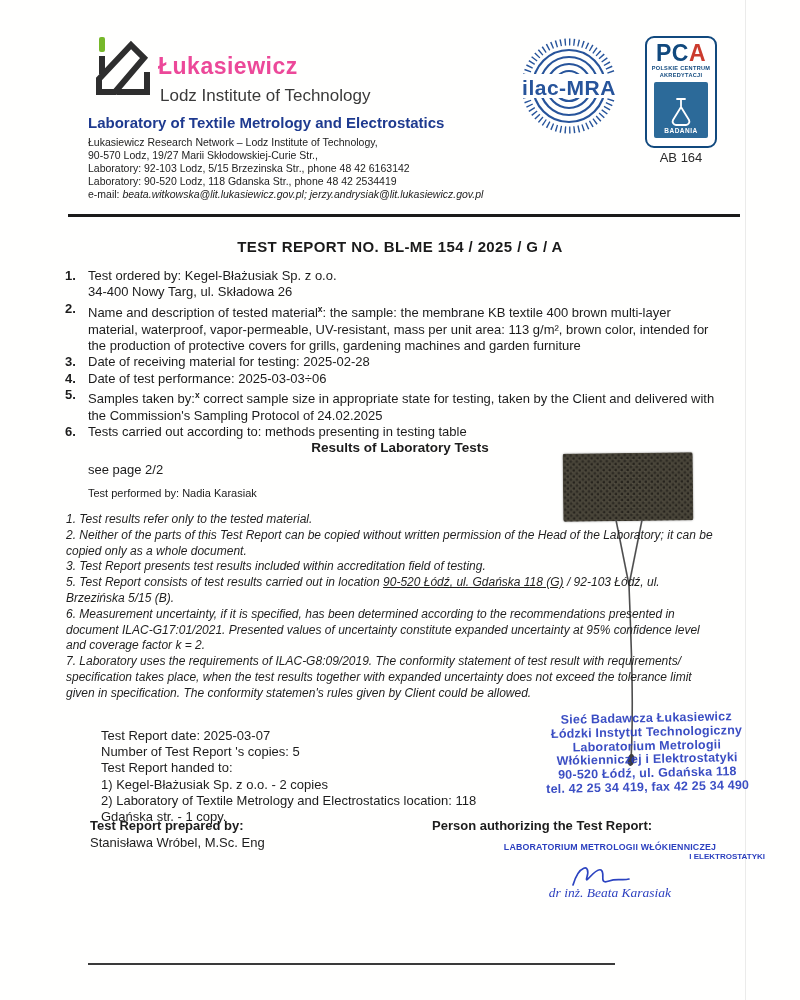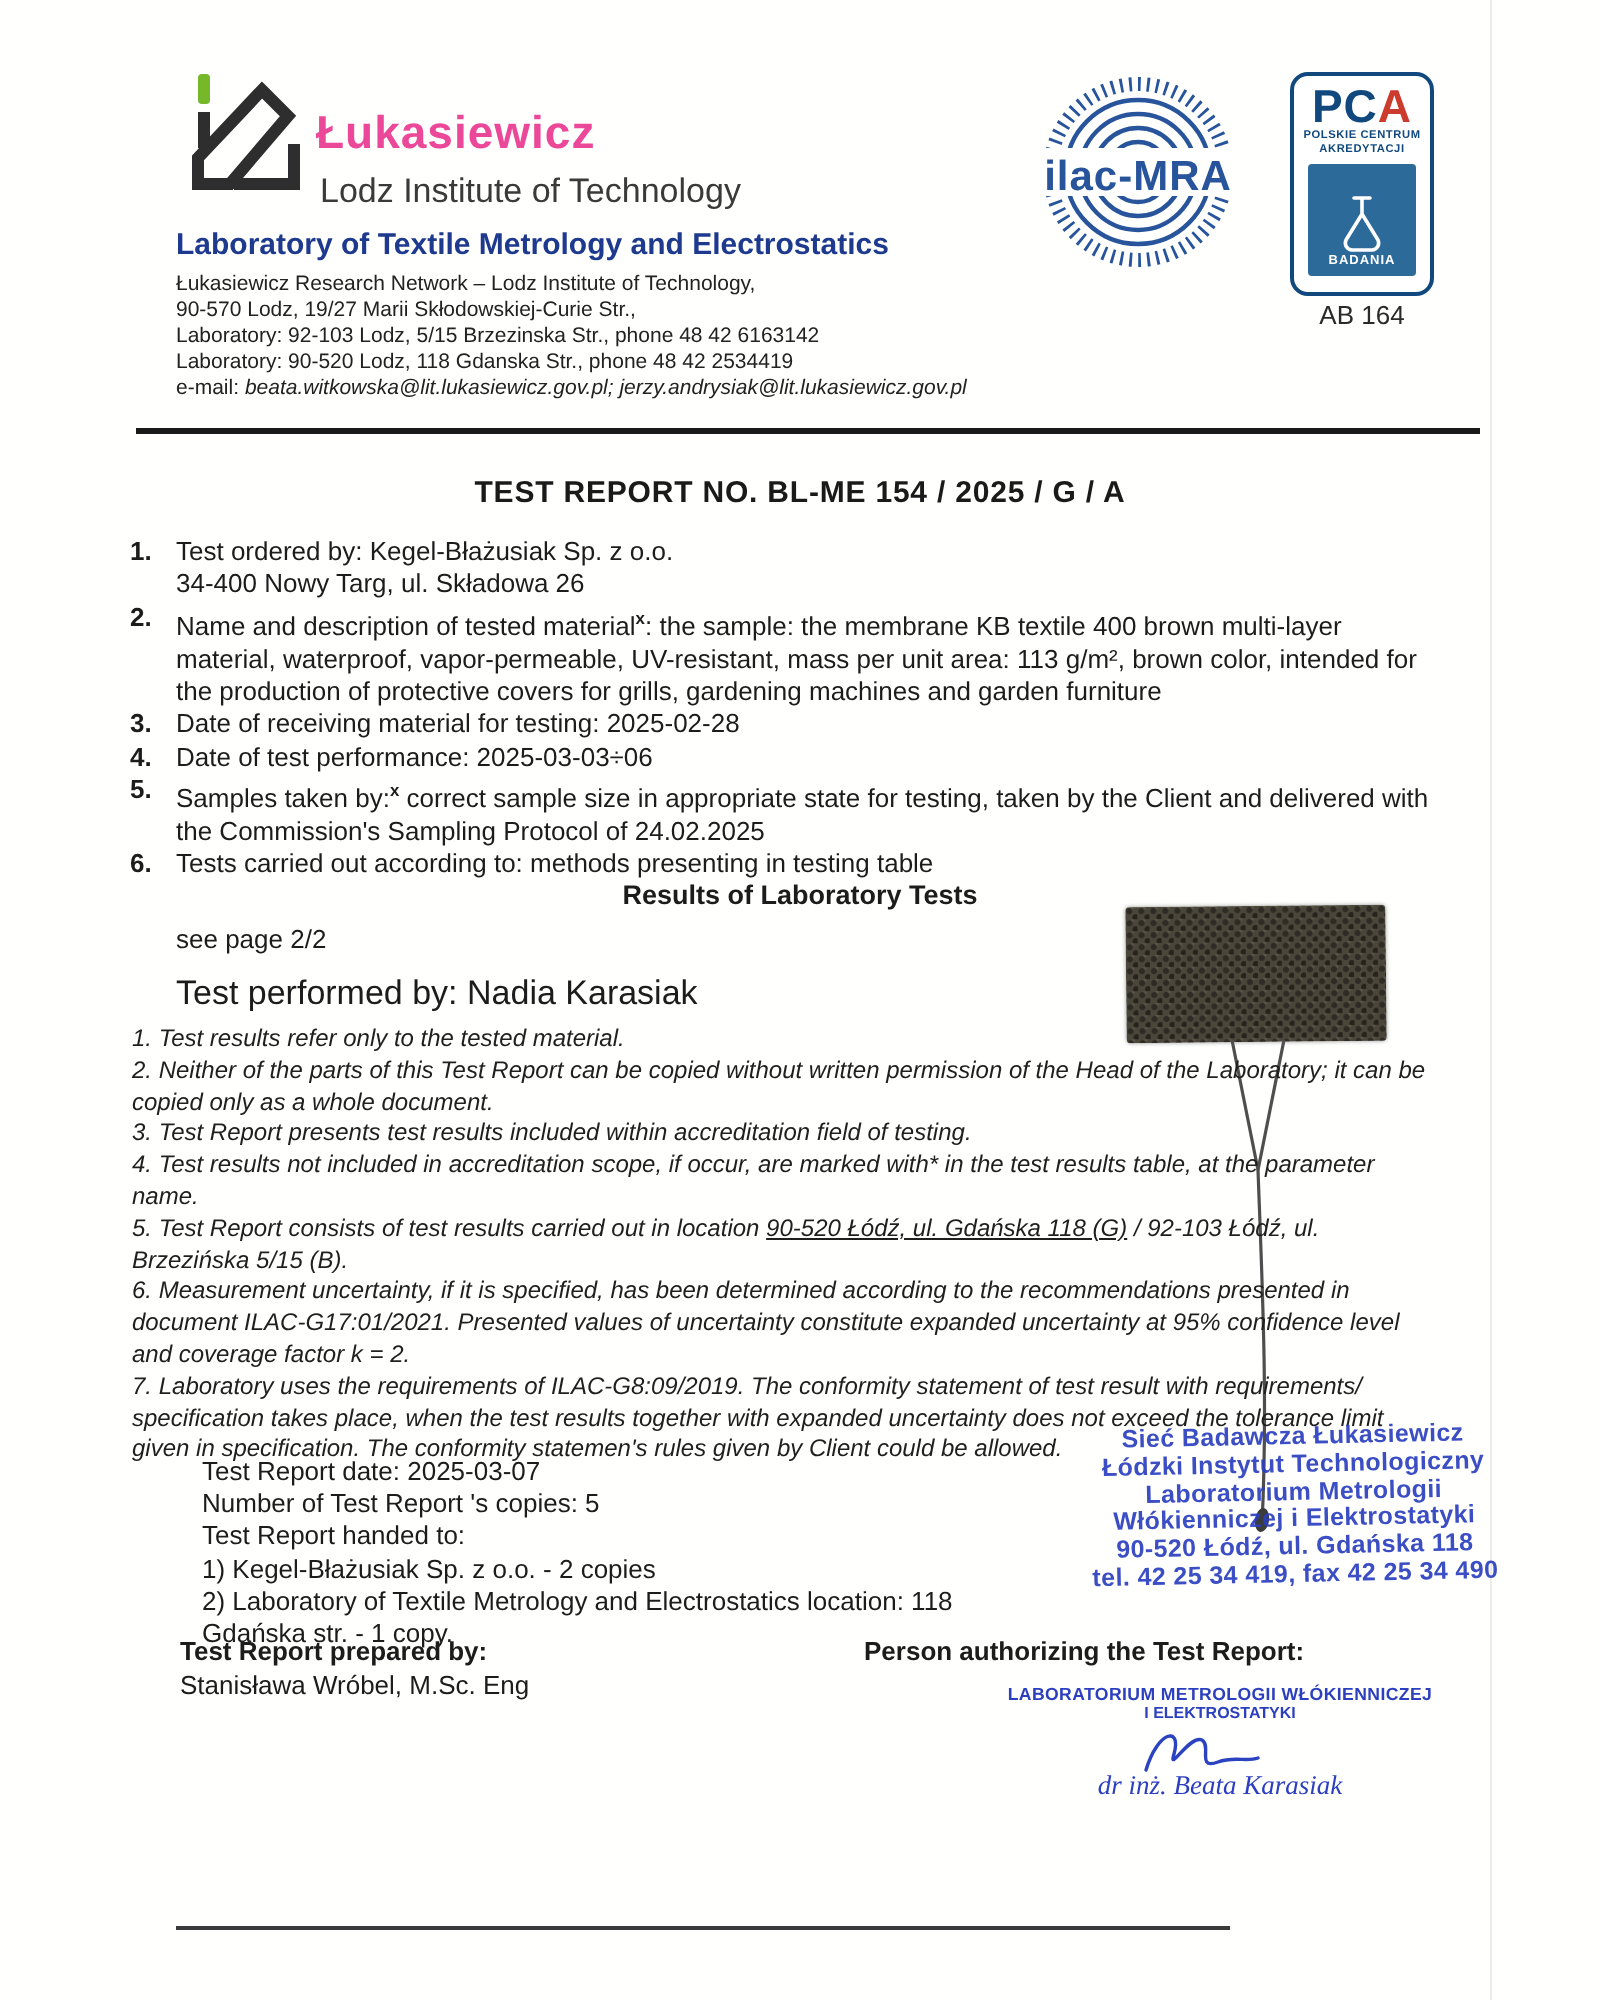--- a/index.html
+++ b/index.html
@@ -33,21 +33,21 @@
   .item{display:flex;}
   .item .num{width:23px;flex:none;font-weight:bold;}
   .seg-b{font-weight:normal;}
   .seg-r{font-weight:normal;}
   .seg-i{font-style:italic;}
   .seg-iu{font-style:italic;text-decoration:underline;}
   .seg-sup{font-weight:bold;font-size:.65em;vertical-align:super;}
 
   .results-heading{width:100%;text-align:center;font-size:13.5px;font-weight:bold;}
   .see-line{font-size:13px;}
-  .performed{font-size:17px;}
+  .performed{font-size:11px;}
 
   .notes{width:655px;font-size:12px;line-height:15.8px;color:#1f1f1f;}
   .notes p{font-style:italic;}
 
   
   .fabric{width:130px;height:68px;border-radius:2px;transform:rotate(-.6deg);
           background-color:#4a463a;
           background-image:
             radial-gradient(circle at 2px 2px,#2e2b24 1.3px,transparent 1.7px),
             radial-gradient(circle at 5px 5px,#26231d 1.3px,transparent 1.7px),
@@ -57,21 +57,21 @@
 
   .loc-stamp{width:310px;text-align:center;color:#2b3fbf;font-weight:bold;font-size:12.5px;
              line-height:13.8px;transform:rotate(-1.2deg);opacity:.92;letter-spacing:.2px;}
 
   .report-info{font-size:13px;line-height:16.2px;}
   .prepared-label,.auth-label{font-size:13px;font-weight:bold;}
   .prepared-name{font-size:13px;}
 
   .auth-stamp{width:310px;text-align:center;color:#2b3fbf;}
   .auth-stamp .s1{font-size:8.8px;font-weight:bold;line-height:10px;letter-spacing:.2px;}
-  .auth-stamp .s2{font-size:8px;font-weight:bold;line-height:9px;}
+  .auth-stamp .s2{font-size:8px;font-weight:bold;line-height:9px;text-align:right;}
   .auth-stamp .s3{font-family:"Liberation Serif","DejaVu Serif",serif;font-size:14px;font-weight:bold;
                   letter-spacing:1.2px;margin-top:3px;}
   .auth-stamp .signer{font-family:"Liberation Serif","DejaVu Serif",serif;font-style:italic;
                       font-size:13.5px;margin-top:-6px;}
 
   .footer-rule{height:1.5px;background:#3a3a3a;}
   .footer-text{font-size:12px;color:#222;line-height:15px;margin-top:48px;}
 
   .scan-line{width:1px;background:rgba(60,60,60,.10);}
 </style>
@@ -168,21 +168,20 @@
     <path d="M616 520 L629 585" stroke="#4e4e4e" stroke-width="1.6" fill="none"></path>
     <path d="M642 520 L629 585" stroke="#4e4e4e" stroke-width="1.6" fill="none"></path>
     <path d="M629 585 C631 640 634 700 631 762" stroke="#4e4e4e" stroke-width="1.6" fill="none"></path>
     <ellipse cx="631" cy="760" rx="3.5" ry="6" fill="#3c3c3c" transform="rotate(8 631 760)"></ellipse>
   </svg>
 
   <div class="abs notes" style="left:66px;top:512px">
     <p><span class="seg-i">1.  Test results refer only to the tested material.</span></p>
     <p><span class="seg-i">2.  Neither of the parts of this Test Report can be copied without written permission of the Head of the Laboratory; it can be copied only as a whole document.</span></p>
     <p><span class="seg-i">3.  Test Report presents test results  included within accreditation  field of testing.</span></p>
-    <p><span class="seg-i">4.  Test results not included in accreditation scope, if occur, are marked with* in the test results table, at the parameter name.</span></p>
     <p><span class="seg-i">5.  Test Report consists of test results carried out in location </span><span class="seg-iu">90-520 Łódź, ul. Gdańska 118 (G)</span><span class="seg-i"> / 92-103 Łódź, ul. Brzezińska 5/15 (B).</span></p>
     <p><span class="seg-i">6.  Measurement uncertainty, if it is specified, has been determined according to the recommendations presented in document ILAC-G17:01/2021. Presented values of uncertainty constitute expanded uncertainty at 95% confidence level  and coverage factor k = 2.</span></p>
     <p><span class="seg-i">7.  Laboratory uses the requirements of ILAC-G8:09/2019. The conformity statement of test result with requirements/ specification takes place, when the test results together with expanded uncertainty does not exceed the tolerance limit given in specification. The conformity statemen's rules given by Client could be allowed.</span></p>
   </div>
 
   <div class="abs loc-stamp" style="left:492px;top:712px">
     <div>Sieć Badawcza Łukasiewicz</div>
     <div>Łódzki Instytut Technologiczny</div>
     <div>Laboratorium Metrologii</div>
     <div>Włókienniczej i Elektrostatyki</div>

